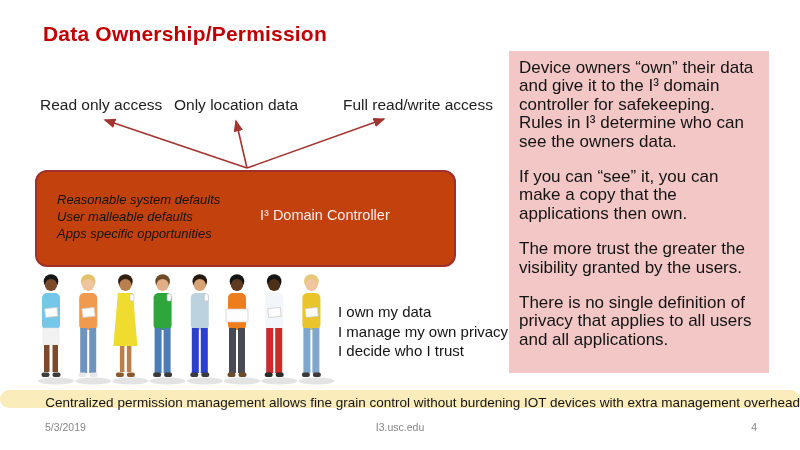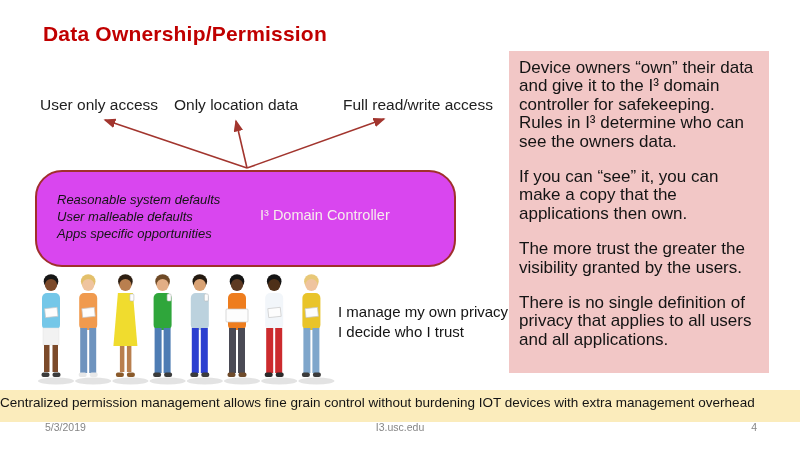--- a/index.html
+++ b/index.html
@@ -33,23 +33,23 @@
   .arrows-svg {
     position: absolute;
     left: 0; top: 0;
     width: 800px; height: 450px;
     pointer-events: none;
   }
   .controller-box {
     position: absolute;
     left: 35px; top: 170px;
     width: 421px; height: 97px;
-    background: #d946ef;
+    background: #c2410c;
     border: 2.5px solid #A0302C;
-    border-radius: 27px;
+    border-radius: 12px;
   }
   .controller-defaults {
     position: absolute;
     left: 20px; top: 19px;
     font-size: 13px;
     font-style: italic;
     color: #141414;
     line-height: 17px;
     white-space: nowrap;
   }
@@ -81,47 +81,48 @@
     padding: 8px 10px;
     font-size: 17px;
     line-height: 18.4px;
     color: #141414;
   }
   .side-panel p { margin: 0 0 17px 0; }
   .side-panel p:last-child { margin-bottom: 16px; }
   .banner {
     position: absolute;
     left: 0; top: 390px;
-    width: 800px; height: 32px;
+    width: 800px; height: 18px;
     background: #FBECBC;
     font-size: 13.5px;
     line-height: 26px;
     color: #141414;
-    text-align: left;
-    white-space: nowrap;
+    text-align: right;
+    white-space: nowrap;
+    border-radius: 10px;
   }
   .footer {
     position: absolute;
     left: 0; top: 421px;
     width: 800px;
     font-size: 10.5px;
     color: #868686;
   }
   .footer-date { position: absolute; left: 45px; }
   .footer-site { position: absolute; left: 0; width: 100%; text-align: center; }
   .footer-page { position: absolute; right: 43px; }
 </style>
 </head>
 <body>
 
 <div class="slide">
 
   <div class="slide-title">Data Ownership/Permission</div>
 
-  <span class="access-label access-read">User only access</span>
+  <span class="access-label access-read">Read only access</span>
   <span class="access-label access-loc">Only location data</span>
   <span class="access-label access-full">Full read/write access</span>
 
   <svg class="arrows-svg" viewBox="0 0 800 450">
     <defs>
       <marker id="ah" markerWidth="9" markerHeight="8" refX="6.5" refY="3" orient="auto">
         <path d="M0,0 L7.5,3 L0,6 z" fill="#A2352E"></path>
       </marker>
     </defs>
     <line x1="247" y1="168" x2="105" y2="120" stroke-width="1.6" marker-end="url(#ah)" stroke="#A2352E"></line>
@@ -208,20 +209,21 @@
       <circle cx="281.40000000000003" cy="17" r="6.1" fill="#EFC49F"></circle>
       <rect x="272.40000000000003" y="25" width="18" height="37" rx="5" fill="#E9C42A"></rect>
       <rect x="273.40000000000003" y="60" width="7" height="45" fill="#7FA6CB"></rect>
       <rect x="282.40000000000003" y="60" width="7" height="45" fill="#7FA6CB"></rect>
       <rect x="271.90000000000003" y="104.5" width="8" height="4.5" rx="2" fill="#3B3B3B"></rect>
       <rect x="282.90000000000003" y="104.5" width="8" height="4.5" rx="2" fill="#3B3B3B"></rect>
       <rect x="275.40000000000003" y="40" width="12.5" height="9" fill="#FDFDFD" stroke="#C8C8C8" stroke-width="0.7" transform="rotate(-6 281.40000000000003 44)"></rect>
     </svg>
 
   <div class="ownership">
+    <div>I own my data</div>
     <div>I manage my own privacy</div>
     <div>I decide who I trust</div>
   </div>
 
   <div class="side-panel">
     <p>Device owners “own” their data and give it to the I³ domain controller for safekeeping.  Rules in  I³ determine who can see the owners data.</p>
     <p>If you can “see” it, you can make a copy that the applications then own.</p>
     <p>The more trust the greater the visibility granted by the users.</p>
     <p>There is no single definition of privacy that applies to all users and all applications.</p>
   </div>

